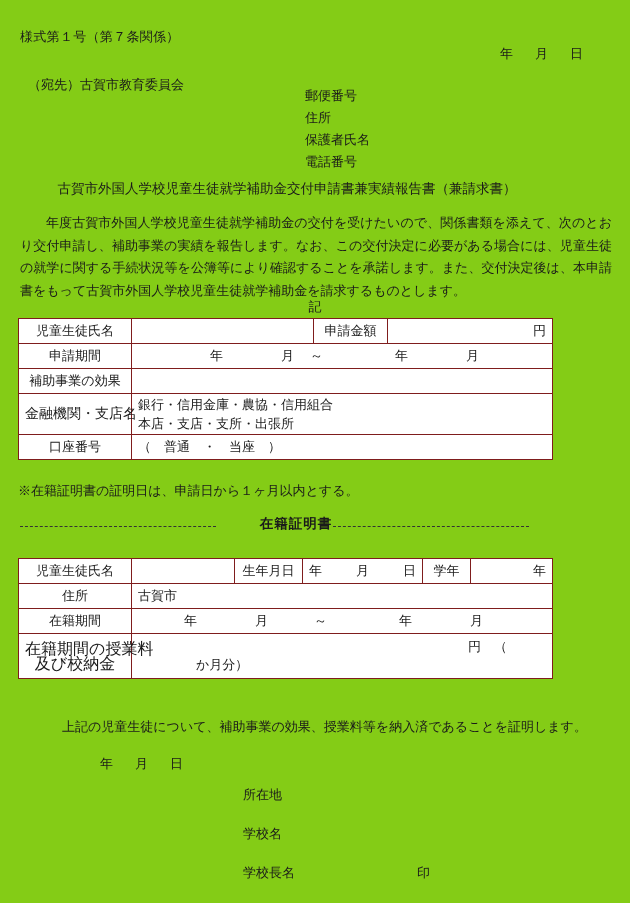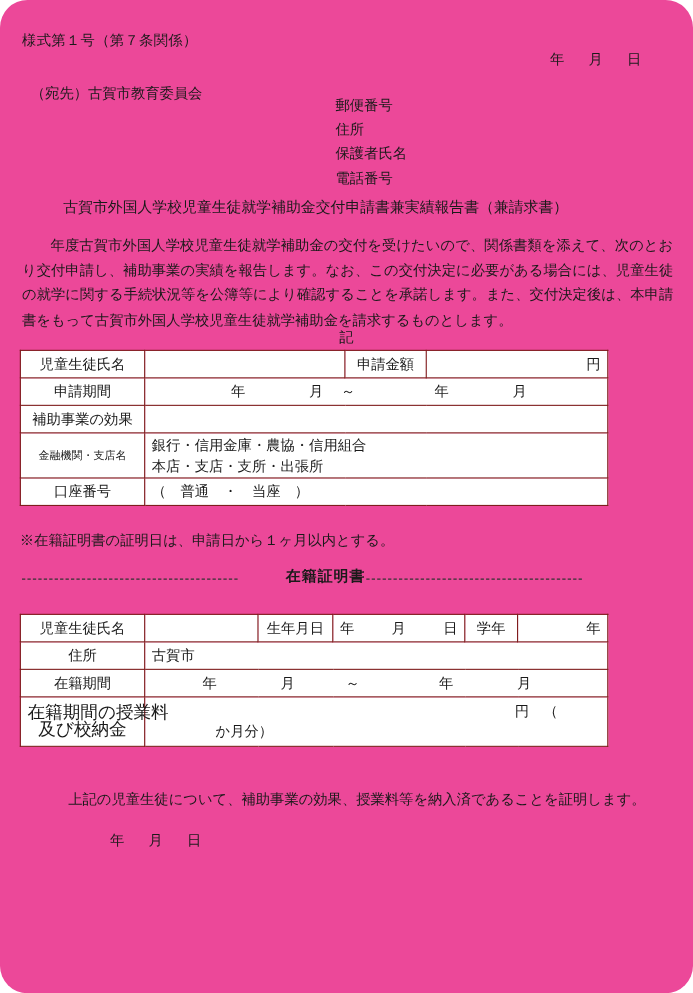--- a/index.html
+++ b/index.html
@@ -8,23 +8,22 @@
     background: #ffffff;
   }
   body {
     font-family: "Liberation Serif", "DejaVu Serif", serif;
     color: #1a1a1a;
   }
   #page {
     position: relative;
     width: 630px;
     height: 903px;
-    background: #ec4899;
+    background: #84cc16;
     overflow: hidden;
-    border-radius: 25px;
   }
   .abs { position: absolute; }
 
   .t-form-no {
     left: 20px; top: 28px;
     font-size: 13px;
     letter-spacing: 0.3px;
     white-space: nowrap;
   }
   .t-date-top {
@@ -83,21 +82,21 @@
     border: 1px solid #7f1d1d;
     padding: 0 6px;
     height: 24px;
     vertical-align: middle;
     background: #ffffff;
   }
   .lbl {
     text-align: center;
     white-space: nowrap;
   }
-  .lbl-sm { font-size: 10px; letter-spacing: 0px; }
+  .lbl-sm { font-size: 14px; letter-spacing: 0px; }
   .lbl-two { line-height: 15px; font-size: 16px; }
   .cell-right { text-align: right; }
   .cell-center { }
   .cell-left { text-align: left; }
 
   #table-apply { left: 18px; top: 318px; width: 534px; }
   #table-cert  { left: 18px; top: 558px; width: 534px; }
 
   .sp6  { display:inline-block; width: 34px; }
   .sp7  { display:inline-block; width: 46px; }
@@ -266,14 +265,19 @@
       </tr>
     </tbody>
   </table>
 
   <div class="abs t-certify">上記の児童生徒について、補助事業の効果、授業料等を納入済であることを証明します。</div>
 
   <div class="abs t-date-bottom">
     <span>年</span><span class="sp"></span><span>月</span><span class="sp"></span><span>日</span>
   </div>
 
+  <div class="abs school-block">
+    <div>所在地</div>
+    <div>学校名</div>
+    <div><span>学校長名</span><span class="seal">印</span></div>
+  </div>
 
 </div>
 
 </body></html>

